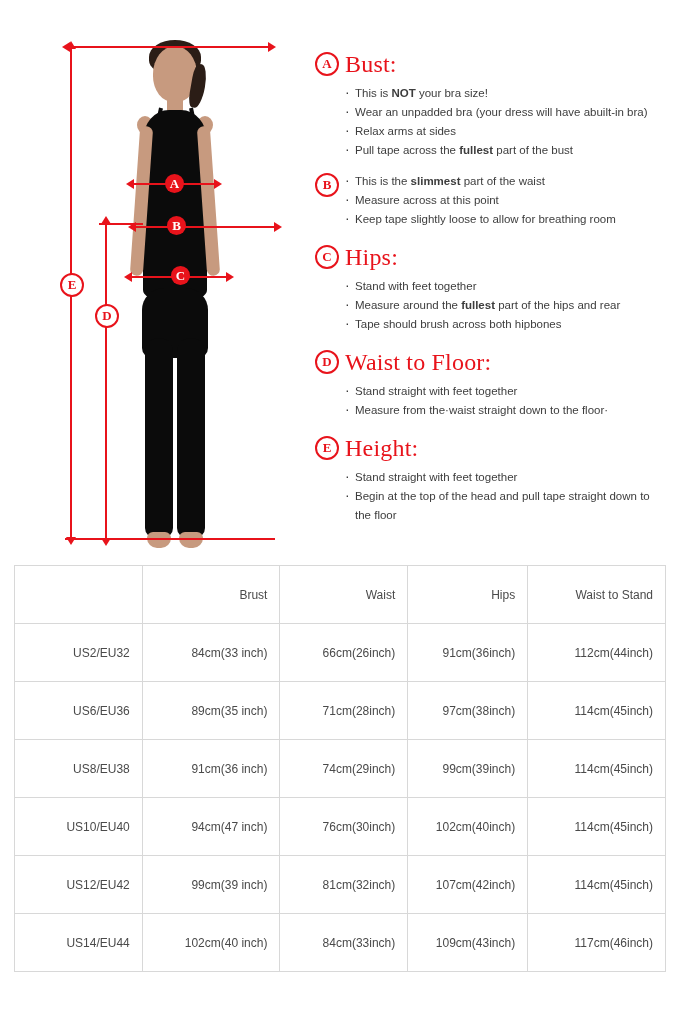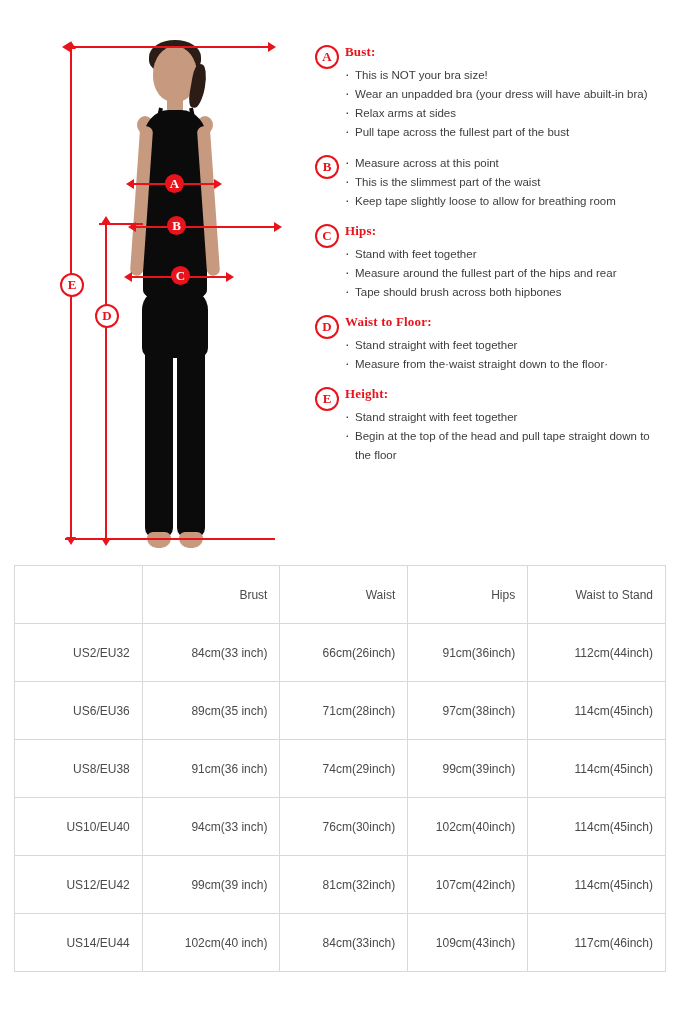--- a/index.html
+++ b/index.html
@@ -227,24 +227,24 @@
     position: relative;
     margin-bottom: 12px;
     padding-left: 30px;
   }
   .sec .sec-badge {
     position: absolute;
     left: 0;
     top: 1px;
   }
   .sec h3 {
-    margin: 8px 0 6px 0;
+    margin: 15px 0 6px 0;
     color: #e8131b;
-    font-size: 13px;
-    font-weight: bold;
+    font-size: 24px;
+    font-weight: normal;
     font-family: "Liberation Serif", serif;
     letter-spacing: .2px;
   }
   .sec ul {
     margin: 0;
     padding: 0;
     list-style: none;
   }
   .sec li {
     position: relative;
@@ -255,21 +255,21 @@
   }
   .sec li:before {
     content: "·";
     position: absolute;
     left: 0;
     top: -1px;
     font-size: 14px;
     color: #3d3d3d;
   }
   .em {
-    font-weight: normal;
+    font-weight: bold;
     color: #3d3d3d;
     margin-top: 36px;
   }
 
   
   table.size-table {
     position: absolute;
     left: 14px;
     top: 565px;
     width: 652px;
@@ -353,22 +353,22 @@
           <li>This is <span class="em">NOT</span> your bra size!</li>
           <li>Wear an unpadded bra (your dress will have abuilt-in bra)</li>
           <li>Relax arms at sides</li>
           <li>Pull tape across the <span class="em">fullest</span> part of the bust</li>
         </ul>
       </div>
 
       <div class="sec">
         <span class="badge-outline sec-badge">B</span>
         <ul>
+          <li>This is the <span class="em">slimmest</span> part of the waist</li>
           <li>Measure across at this point</li>
-          <li>This is the <span class="em">slimmest</span> part of the waist</li>
           <li>Keep tape slightly loose to allow for breathing room</li>
         </ul>
       </div>
 
       <div class="sec">
         <span class="badge-outline sec-badge">C</span>
         <h3>Hips:</h3>
         <ul>
           <li>Stand with feet together</li>
           <li>Measure around the <span class="em">fullest</span> part of the hips and rear</li>
@@ -431,21 +431,21 @@
       </tr>
       <tr>
         <td>US8/EU38</td>
         <td>91cm(36 inch)</td>
         <td>74cm(29inch)</td>
         <td>99cm(39inch)</td>
         <td>114cm(45inch)</td>
       </tr>
       <tr>
         <td>US10/EU40</td>
-        <td>94cm(33 inch)</td>
+        <td>94cm(47 inch)</td>
         <td>76cm(30inch)</td>
         <td>102cm(40inch)</td>
         <td>114cm(45inch)</td>
       </tr>
       <tr>
         <td>US12/EU42</td>
         <td>99cm(39 inch)</td>
         <td>81cm(32inch)</td>
         <td>107cm(42inch)</td>
         <td>114cm(45inch)</td>

